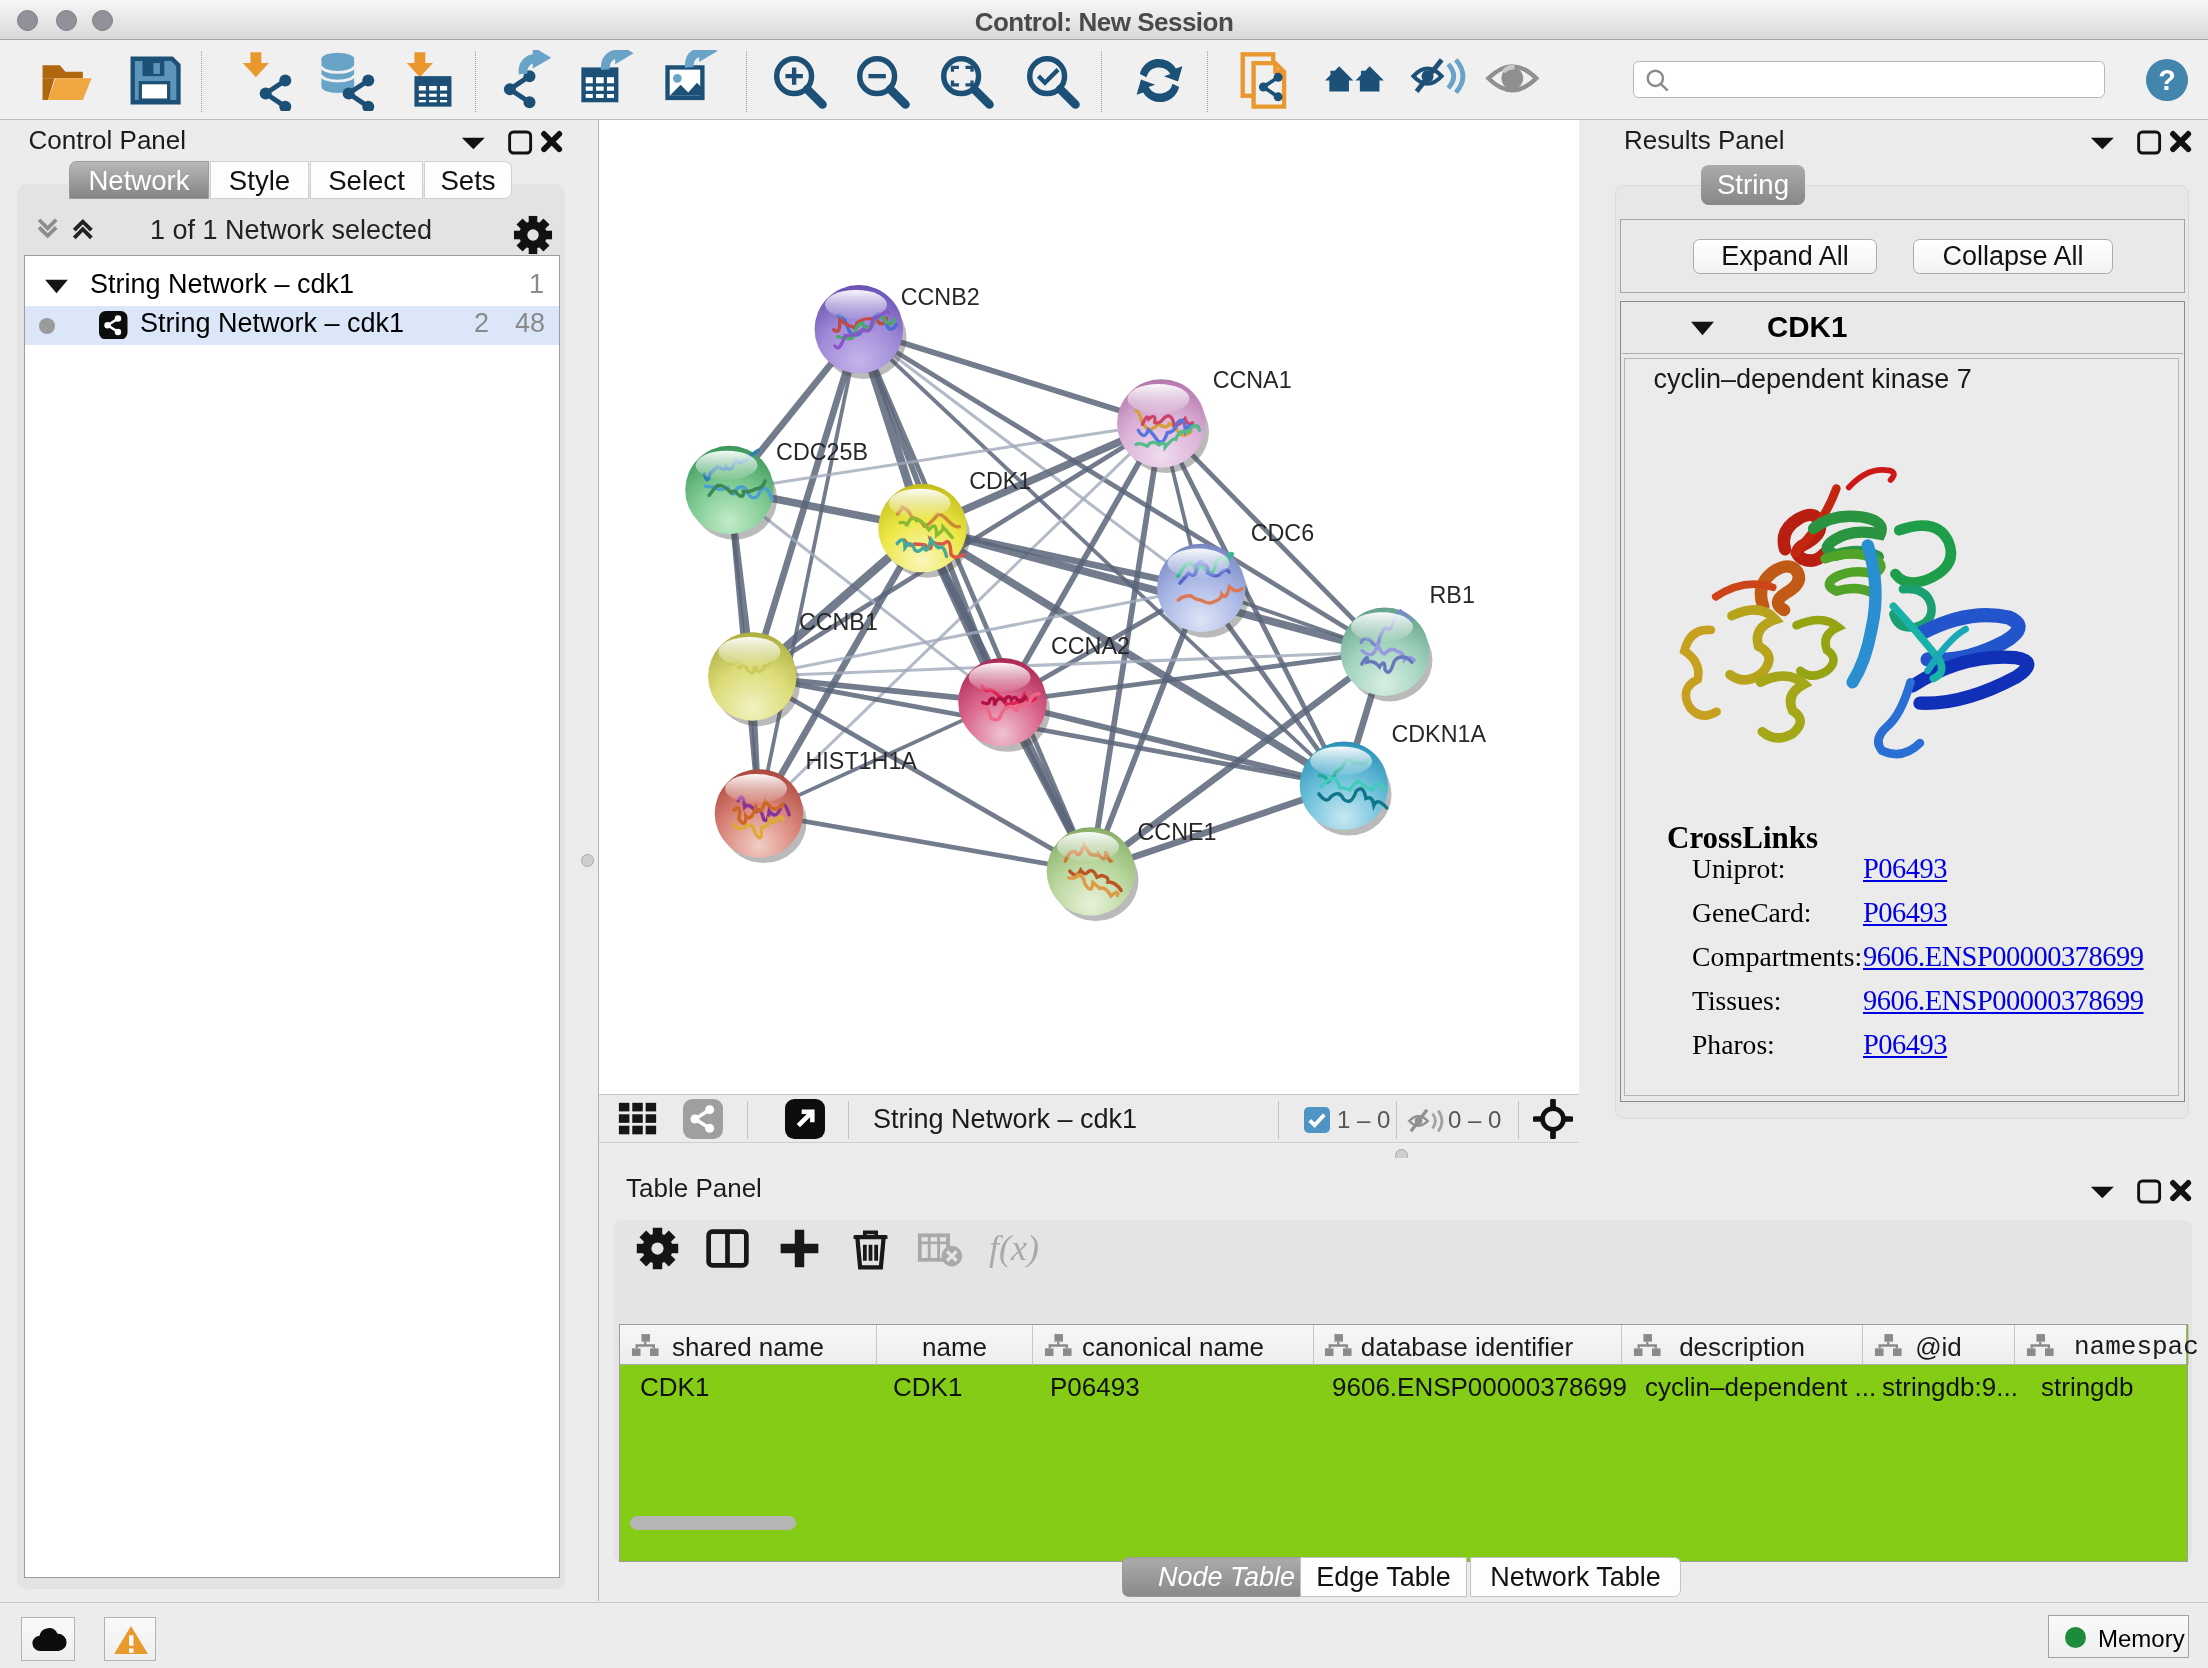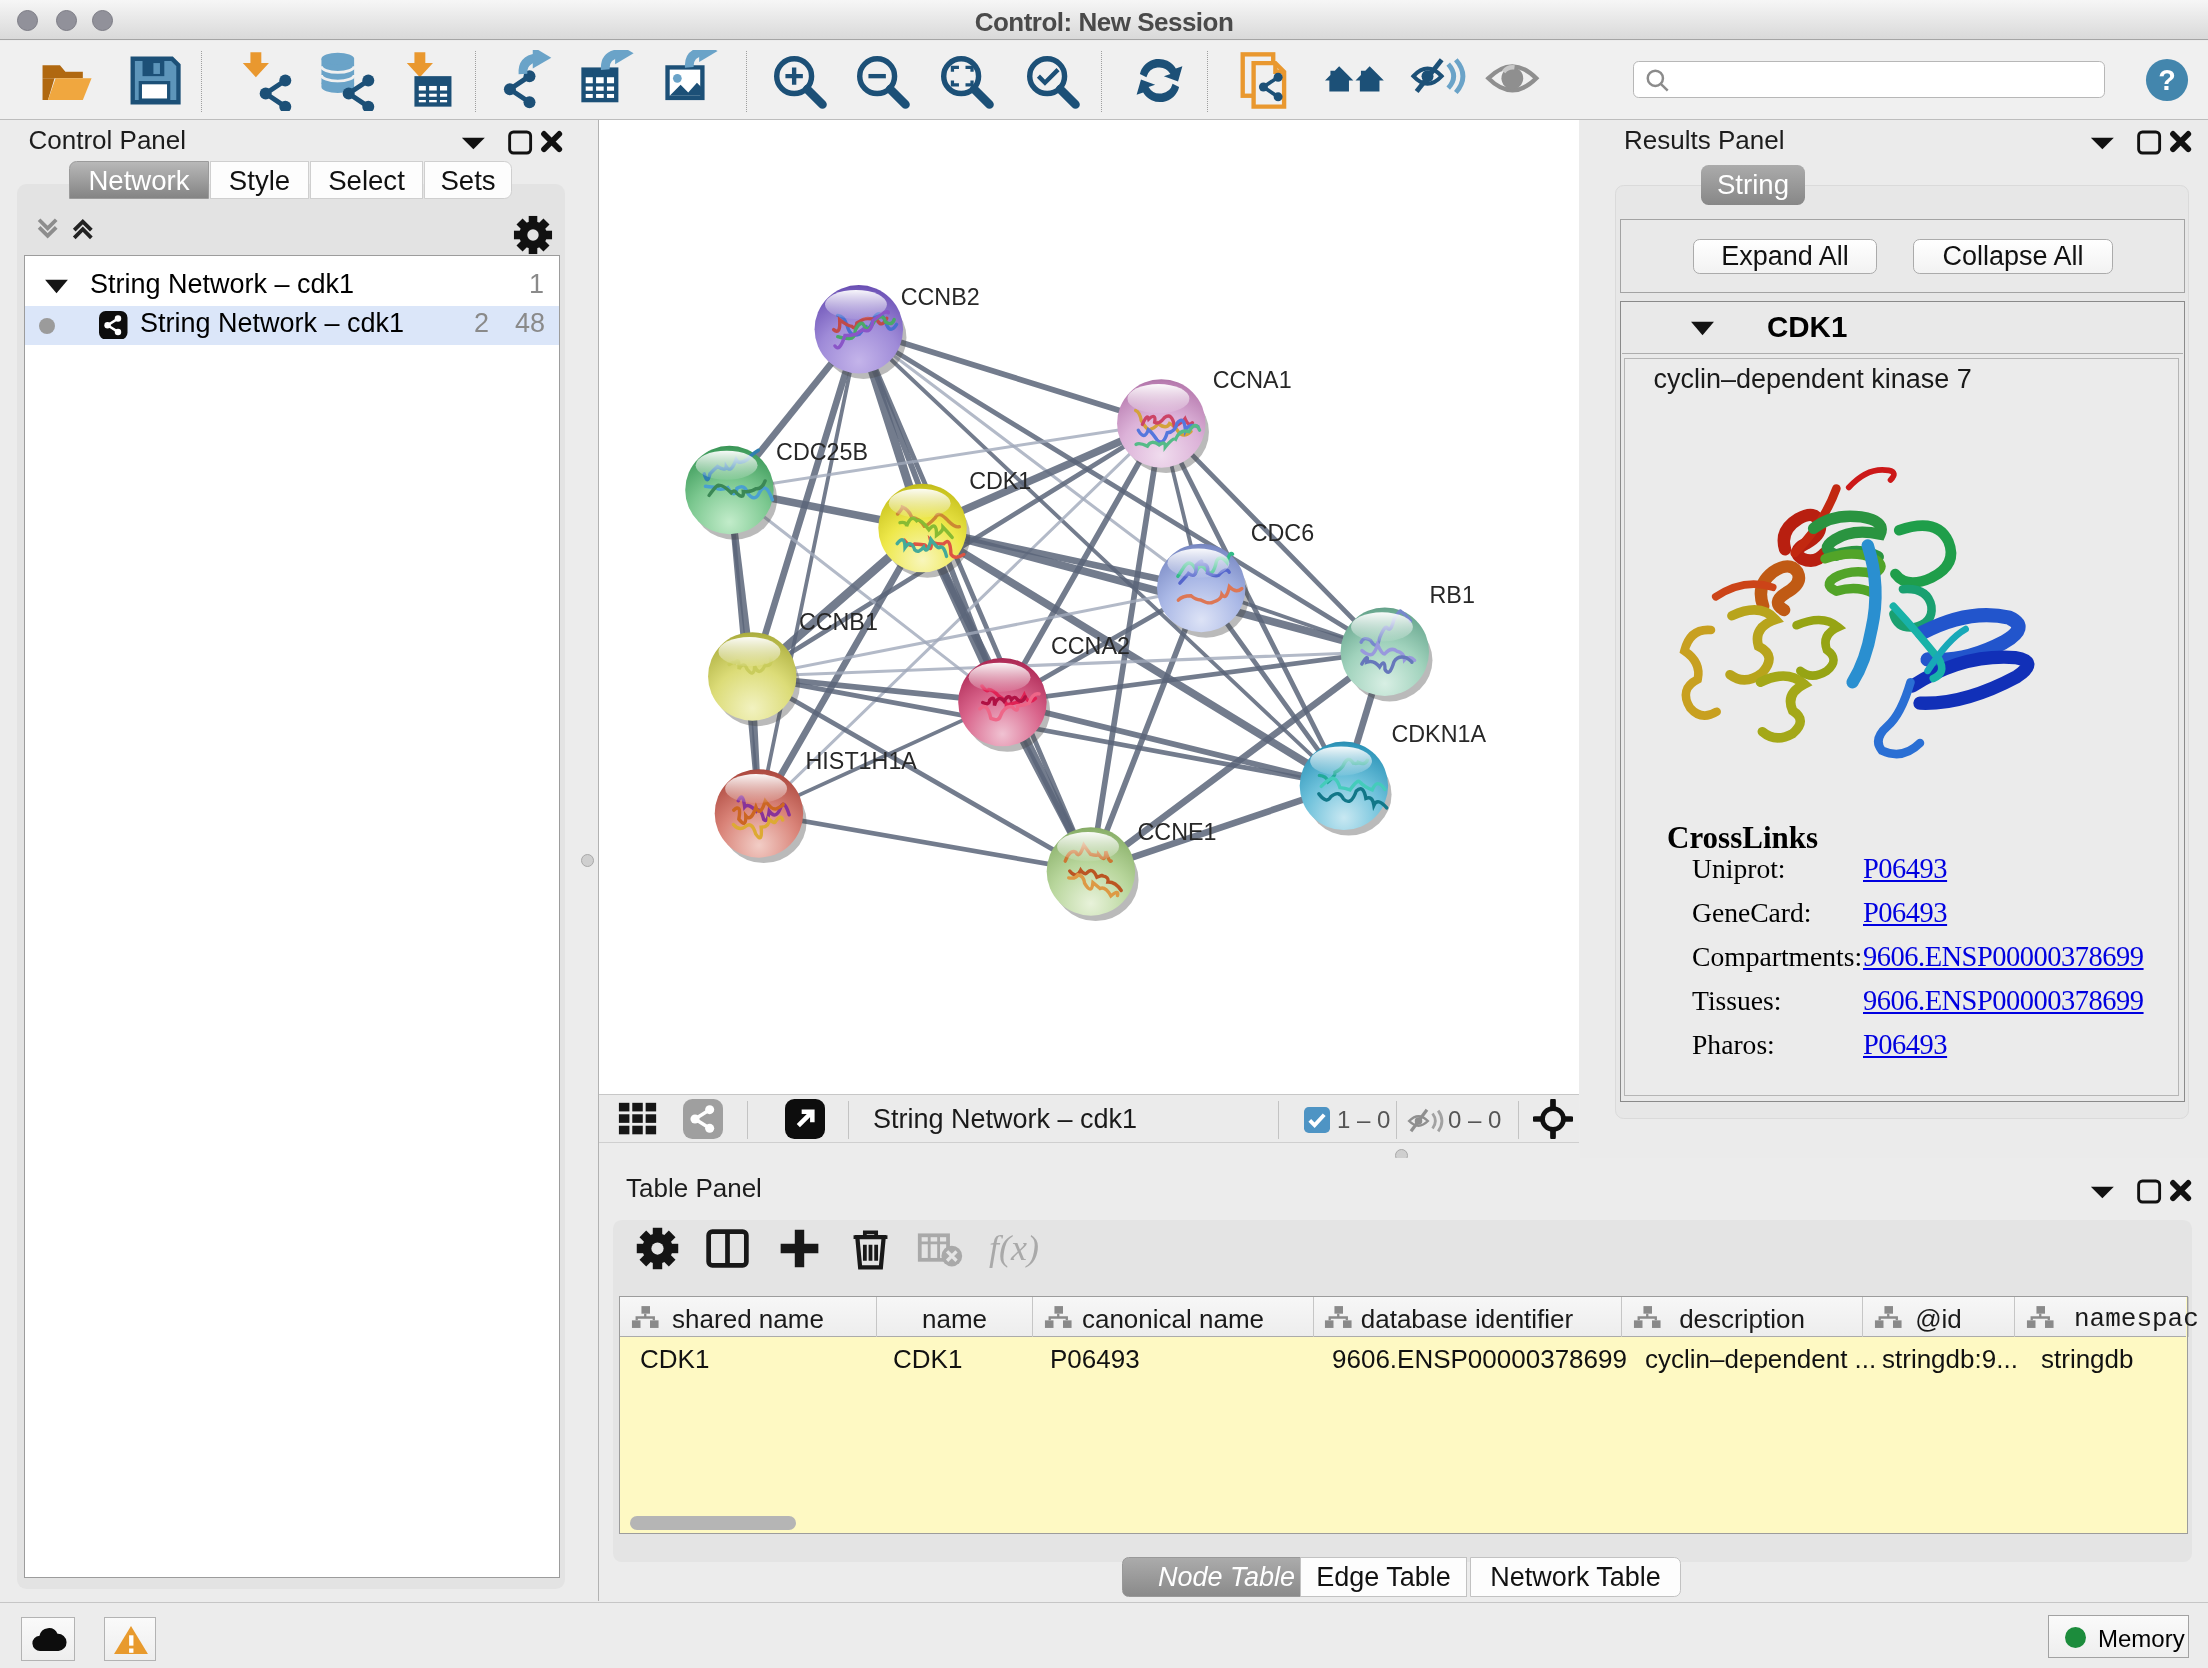--- a/index.html
+++ b/index.html
@@ -46,21 +46,21 @@
          font-size:27px; color:#111; text-align:center; }
   #rp-b2 { left:1620px; top:301px; width:565px; height:801px; border:1.9px solid #8a8a8a; background:#e9e9e9; }
   #rp-cdk1hdr { left:1622px; top:302px; width:561px; height:52px; border-bottom:1px solid #adadad; }
   #rp-content { left:1624px; top:358px; width:555px; height:738px; border:1px solid #b5b5b5; background:#ebebeb; }
   .serif { font-family:"Liberation Serif", serif; }
   .xlink { color:#0000e0; text-decoration:underline; }
 
   
   #tablepanel { left:599px; top:1158px; width:1609px; height:442px; background:#ececec; }
   #tp-box { left:613px; top:1220px; width:1579px; height:342px; background:#e4e4e4; border-radius:8.6px; }
-  #tp-table { left:619px; top:1296px; width:1569px; height:238px; background:#fef9c3; border:1.9px solid #9c9c9c;padding-left:24px; }
+  #tp-table { left:619px; top:1324px; width:1569px; height:238px; background:#84cc16; border:1.9px solid #9c9c9c;padding-left:24px; }
   #tp-header { left:0px; top:0px; width:1566px; height:40px; background:linear-gradient(#f7f7f7,#ededed); border-bottom:1px solid #ababab; }
   .th { position:absolute; top:0; height:40px; border-right:1px solid #c6c6c6; }
   .th span { position:absolute; top:6.7px; width:100%; text-align:center; font-size:26px; color:#1a1a1a; }
   .td { position:absolute; top:47px; font-size:26px; color:#111; }
   .bt { position:absolute; top:1557px; height:40px; background:#fdfdfd; border:1px solid #c2c2c2;
         font-size:27px; color:#111; text-align:center; line-height:38px; }
   .bt.sel { background:linear-gradient(#ababab,#8a8a8a); color:#fff; border-color:#999; }
 
   
   #statusbar { left:0; top:1602px; width:2208px; height:67px; background:#ececec; border-top:1px solid #c6c6c6; }
@@ -235,20 +235,21 @@
   <div class="cptab sel" style="left:0px; width:140px; border-radius:7.6px 0 0 0;">Network</div>
   <div class="cptab" style="left:141px; width:99px;">Style</div>
   <div class="cptab" style="left:241px; width:113px;">Select</div>
   <div class="cptab" style="left:355px; width:88px; border-radius:0 7.6px 7.6px 0;">Sets</div>
 </div>
 <div id="cp-sub" class="abs">
   <svg class="abs" style="left:7.6px; top:11.4px;" width="67" height="28.5" viewBox="0 0 70 30">
     <path d="M3 5 L12 14 L21 5 M3 13 L12 22 L21 13" fill="none" stroke="#8d8d8d" stroke-width="4"></path>
     <path d="M40 24 L49 15 L58 24 M40 16 L49 7 L58 16" fill="none" stroke="#222" stroke-width="4"></path>
   </svg>
+  <div class="abs" style="left:0; top:11.4px; width:100%; text-align:center;">1 of 1 Network selected</div>
   <svg class="abs" style="left:484px; top:10.5px;" width="40" height="40" viewBox="-21 -21 42 42">
     <g fill="#111">
       <rect x="-4.5" y="-20" width="9" height="40"></rect>
       <rect x="-4.5" y="-20" width="9" height="40" transform="rotate(45)"></rect>
       <rect x="-4.5" y="-20" width="9" height="40" transform="rotate(90)"></rect>
       <rect x="-4.5" y="-20" width="9" height="40" transform="rotate(135)"></rect>
       <circle r="14.5"></circle>
     </g>
     <circle r="6" fill="#e3e3e3"></circle>
   </svg>

